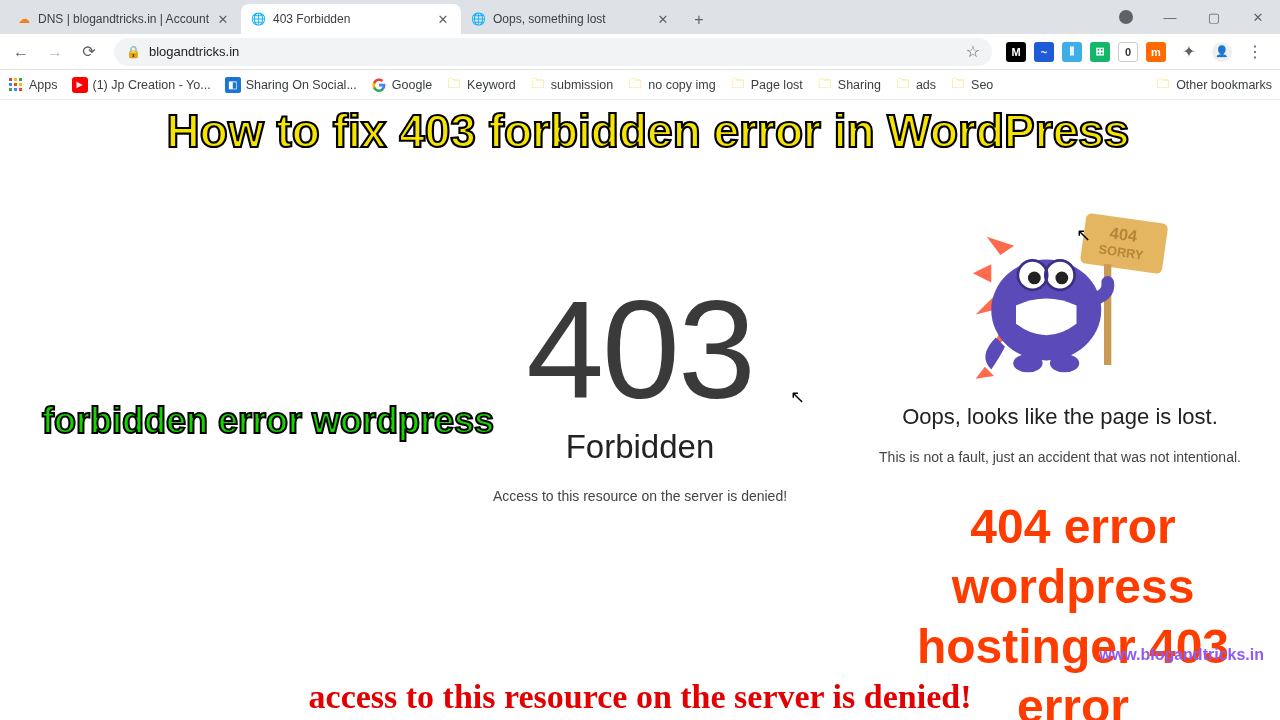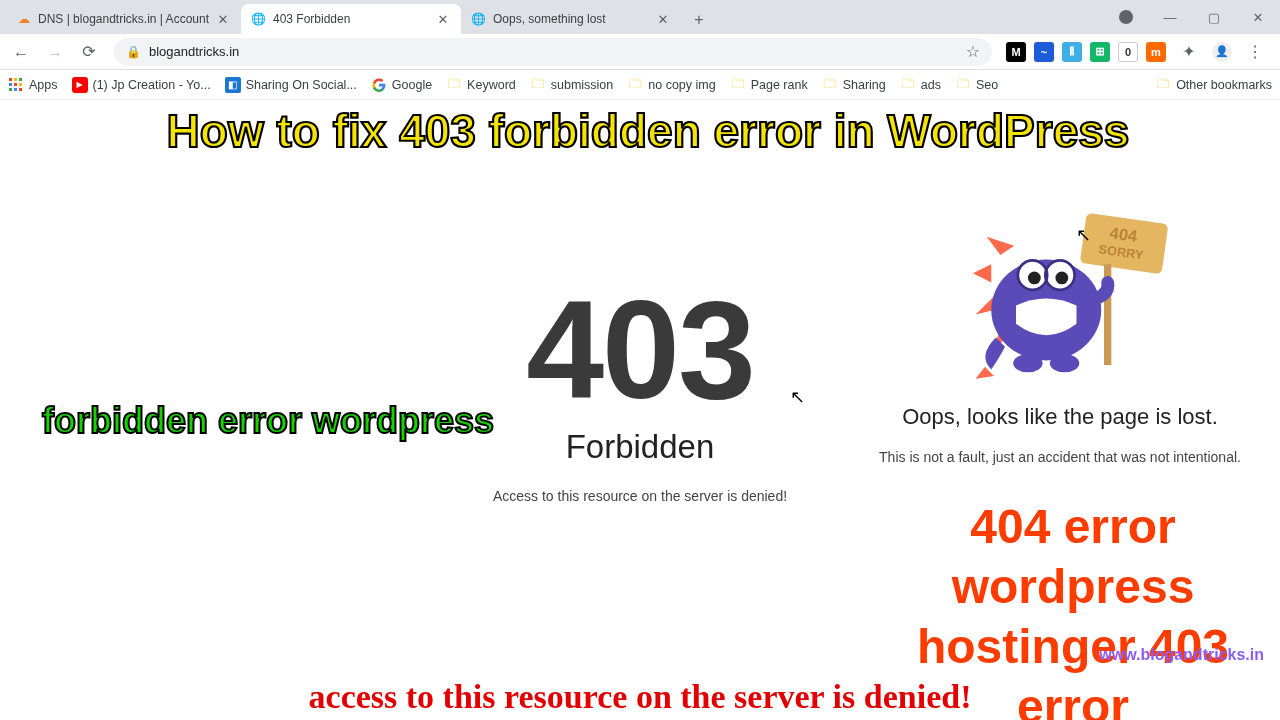--- a/index.html
+++ b/index.html
@@ -29,21 +29,21 @@
 
 .bmbar { height:30px; background:#fff; display:flex; align-items:center; padding:0 8px; gap:14px; border-bottom:1px solid #ebebeb; font-size:12.5px; color:#3c4043;justify-content:space-between;}
 .bm { display:flex; align-items:center; gap:5px; white-space:nowrap;}
 .bm .ficon{width:16px;height:16px;display:flex;align-items:center;justify-content:center;font-size:13px;}
 .folder{color:#ffca28;font-size:15px;}
 .bmspacer{flex:1;}
 
 
 .page { position:absolute; top:100px; left:0; right:0; bottom:0; background:#fff;}
 .center-403 { position:absolute; left:430px; top:180px; text-align:center; width:420px;}
-.center-403 .big{font-size:140px; font-weight:700; color:#3a3a3a; letter-spacing:-2px; line-height:1;}
+.center-403 .big{font-size:140px; font-weight:400; color:#3a3a3a; letter-spacing:-2px; line-height:1;}
 .center-403 .forb{font-size:33px; color:#222; margin-top:8px;}
 .center-403 .msg{font-size:14px; color:#444; margin-top:22px;}
 .right-404 { position:absolute; right:25px; top:100px; text-align:center; width:390px;}
 .right-404 .head{font-size:22px; color:#222; margin-top:14px; font-weight:400;}
 .right-404 .sub{font-size:14px; color:#444; margin-top:19px;}
 
 
 .monster { width:220px; height:190px; margin:0 auto;}
 
 
@@ -152,21 +152,21 @@
   <div class="bm">
       <span class="ficon folder">🗀</span>
       <span>submission</span>
     </div>
   <div class="bm">
       <span class="ficon folder">🗀</span>
       <span>no copy img</span>
     </div>
   <div class="bm">
       <span class="ficon folder">🗀</span>
-      <span>Page rank</span>
+      <span>Page lost</span>
     </div>
   <div class="bm">
       <span class="ficon folder">🗀</span>
       <span>Sharing</span>
     </div>
   <div class="bm">
       <span class="ficon folder">🗀</span>
       <span>ads</span>
     </div>
   <div class="bm">

